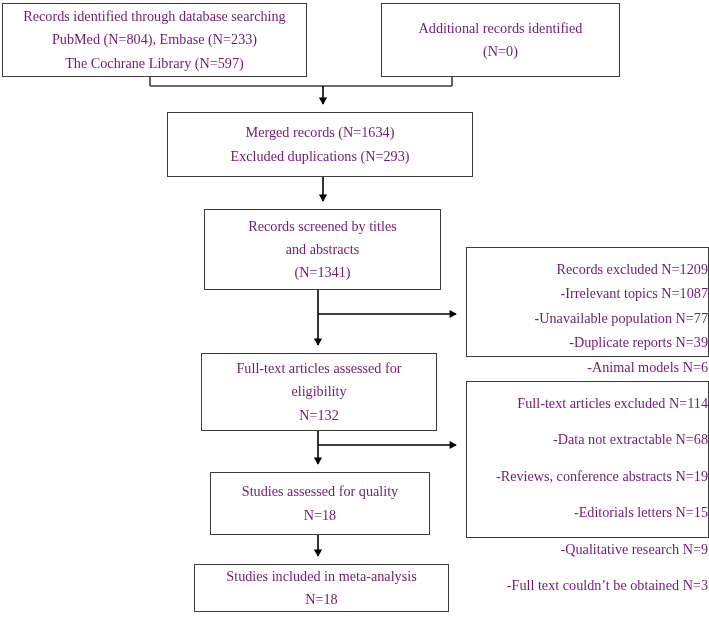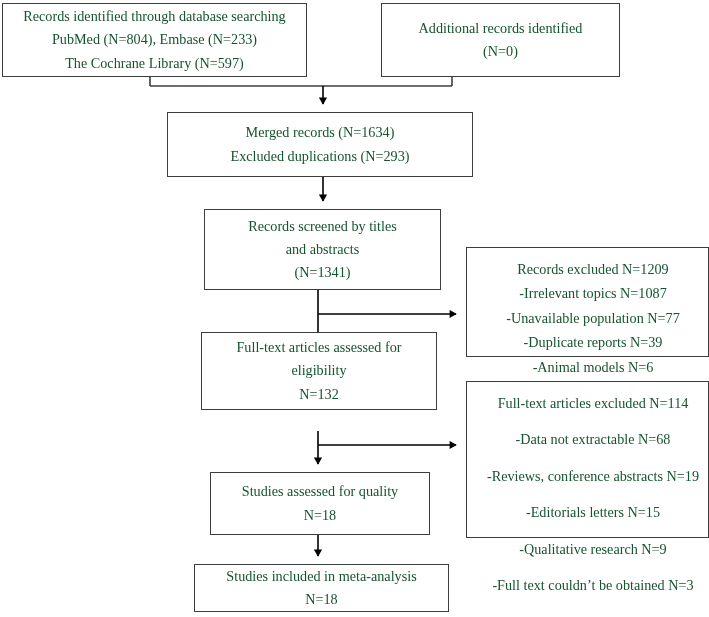--- a/index.html
+++ b/index.html
@@ -7,21 +7,21 @@
     margin: 0;
     padding: 0;
     background: #ffffff;
   }
   #diagram {
     position: relative;
     width: 709px;
     height: 617px;
     background: #ffffff;
     font-family: "Liberation Serif", "DejaVu Serif", serif;
-    color: #14532d;
+    color: #701a75;
     overflow: hidden;
   }
   #connectors {
     position: absolute;
     left: 0;
     top: 0;
     width: 709px;
     height: 617px;
     pointer-events: none;
   }
@@ -42,30 +42,30 @@
     white-space: nowrap;
   }
   .node.centered .line {
     text-align: center;
   }
   .node.listed {
     justify-content: flex-start;
     padding: 9px 0 0 11px;
   }
   .node.listed .line {
-    text-align: center;
+    text-align: right;
     line-height: 1.72;
   }
 
   
   #node-db-search      { left: 2px;   top: 3px;   width: 305px; height: 74px; }
   #node-other-sources  { left: 333px; top: 3px;   width: 239px; height: 74px; margin-left: 48px; }
   #node-merged         { left: 167px; top: 112px; width: 306px; height: 65px; }
   #node-screened       { left: 204px; top: 209px; width: 237px; height: 81px; }
-  #node-fulltext       { left: 201px; top: 332px; width: 236px; height: 78px; }
+  #node-fulltext       { left: 201px; top: 353px; width: 236px; height: 78px; }
   #node-quality        { left: 210px; top: 472px; width: 220px; height: 63px; }
   #node-included       { left: 194px; top: 564px; width: 255px; height: 48px; }
   #node-excl-screening { left: 466px; top: 247px; width: 243px; height: 110px; }
   #node-excl-eligib    { left: 466px; top: 381px; width: 243px; height: 157px; gap: 12px; }
 </style>
 </head>
 <body>
 
 <div id="diagram">
 

